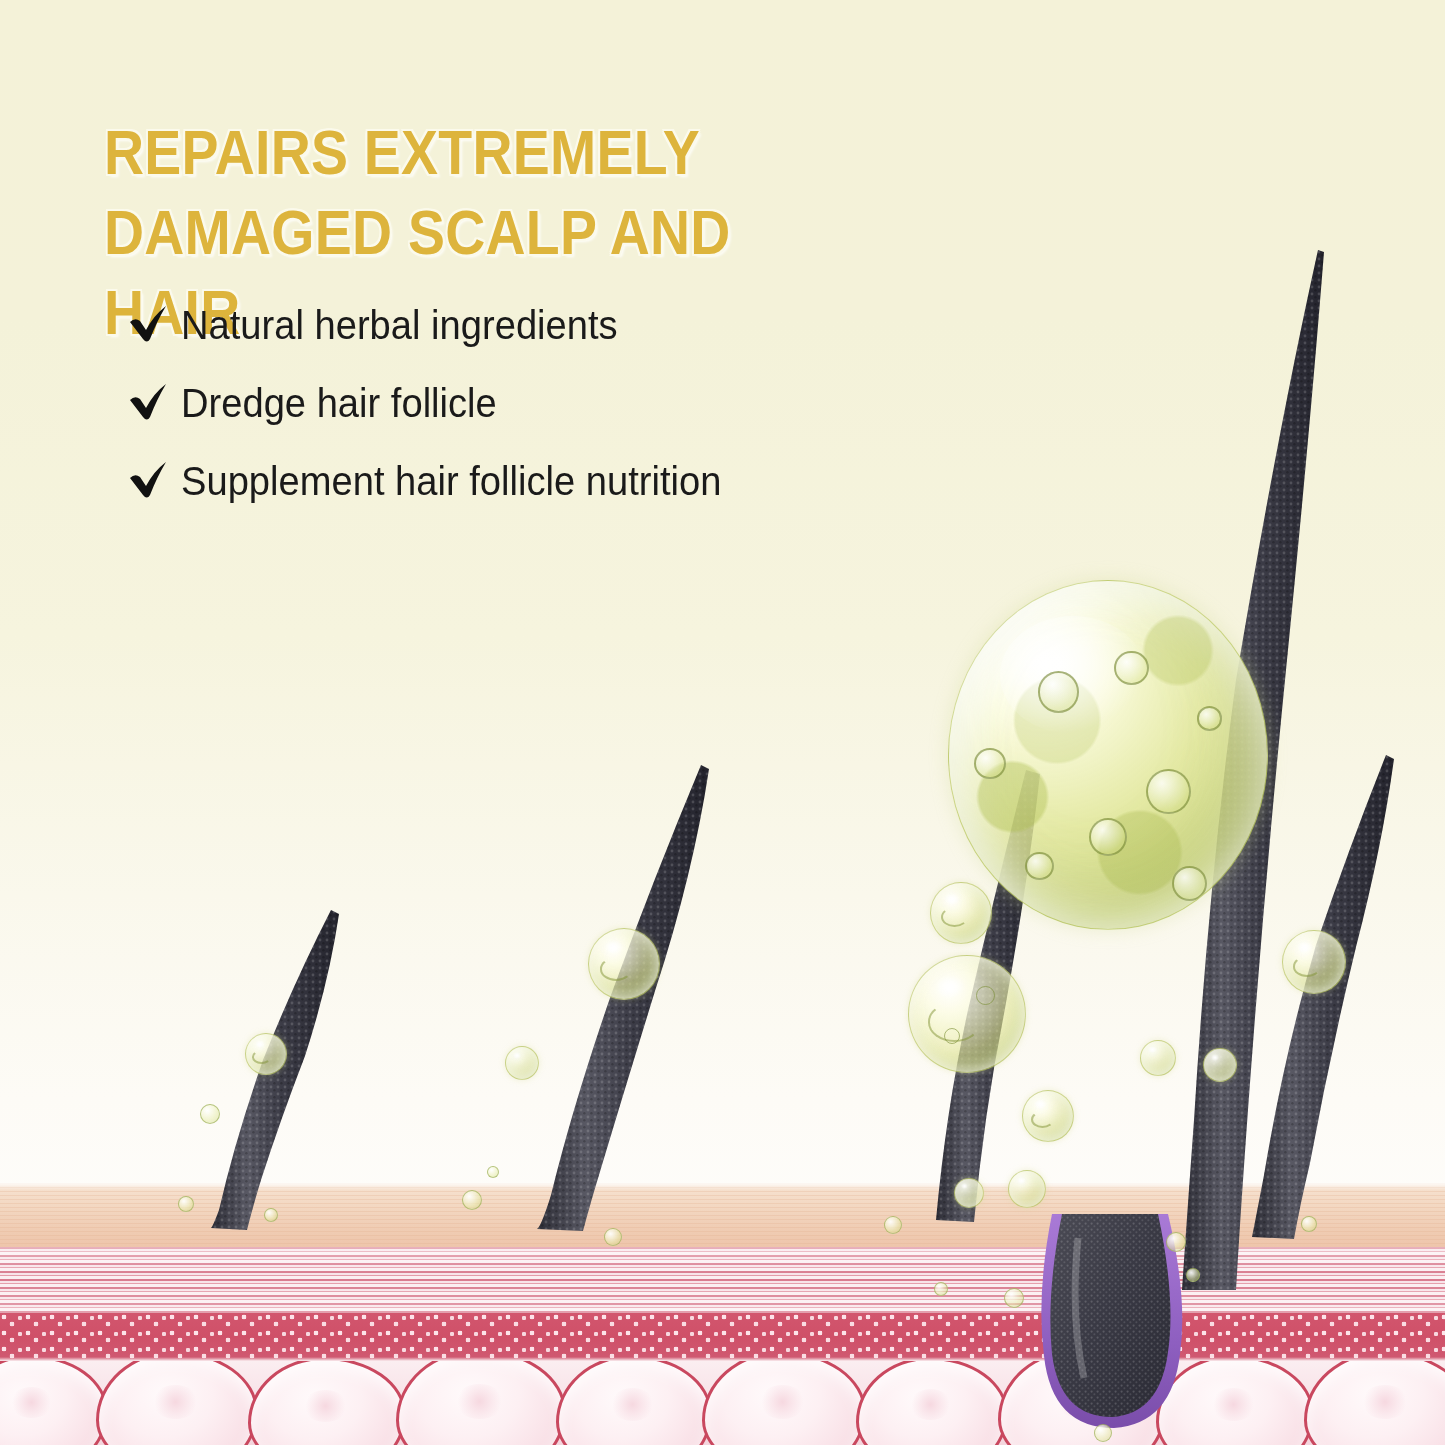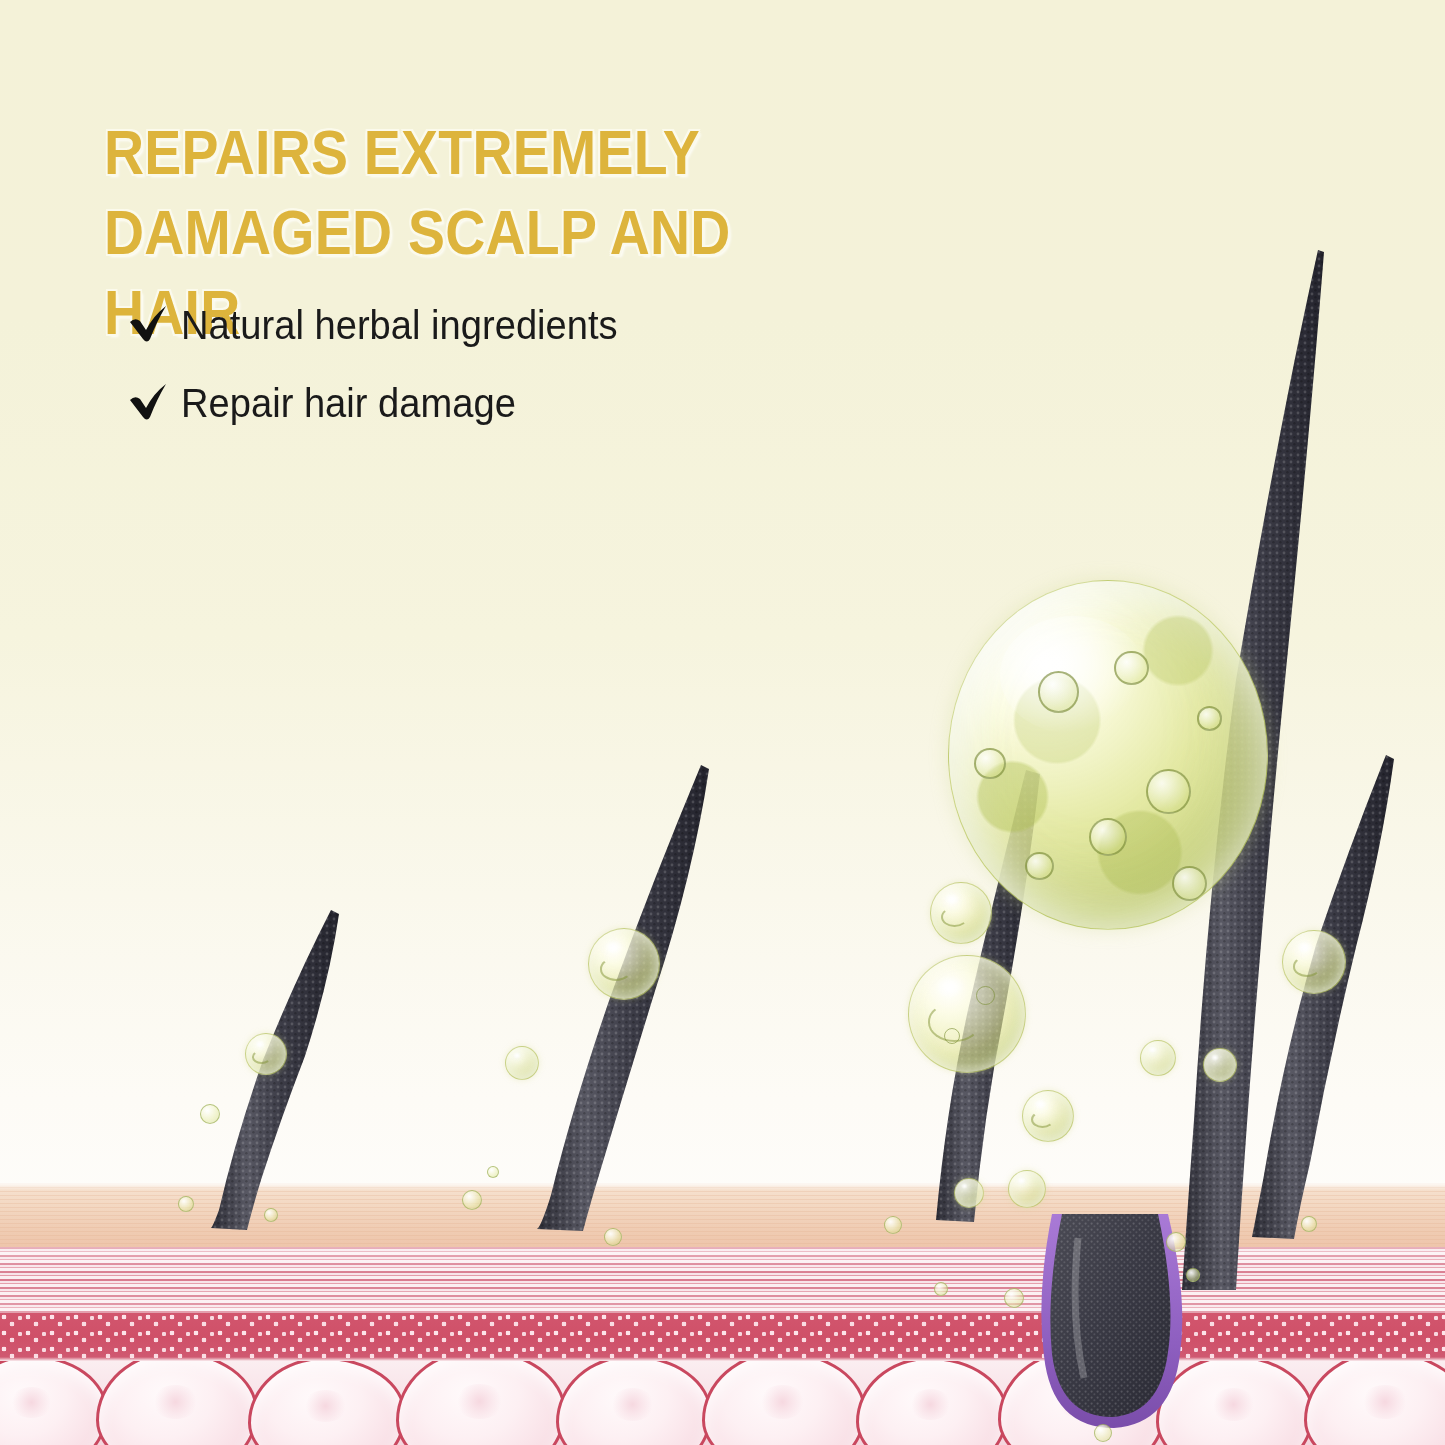--- a/index.html
+++ b/index.html
@@ -359,27 +359,35 @@
     <div class="bullet">
       <span class="check">
         <svg width="44" height="40" viewBox="0 0 44 40">
           <path d="M 3 17 Q 8 12 13 16 L 19 25 Q 27 10 39 1 Q 30 16 23 34 Q 20 39 16 34 Z" fill="#111111"></path>
         </svg>
       </span>
       <span class="btext">Natural herbal ingredients</span>
     </div>
 
 
-
-
     <div class="bullet">
       <span class="check">
         <svg width="44" height="40" viewBox="0 0 44 40">
           <path d="M 3 17 Q 8 12 13 16 L 19 25 Q 27 10 39 1 Q 30 16 23 34 Q 20 39 16 34 Z" fill="#111111"></path>
         </svg>
       </span>
-      <span class="btext">Repair hair damage</span>
+      <span class="btext">Dredge hair follicle</span>
     </div>
 
+    <div class="bullet">
+      <span class="check">
+        <svg width="44" height="40" viewBox="0 0 44 40">
+          <path d="M 3 17 Q 8 12 13 16 L 19 25 Q 27 10 39 1 Q 30 16 23 34 Q 20 39 16 34 Z" fill="#111111"></path>
+        </svg>
+      </span>
+      <span class="btext">Supplement hair follicle nutrition</span>
+    </div>
+
+
 
   </div>
 
 </div>
 
 </body></html>

